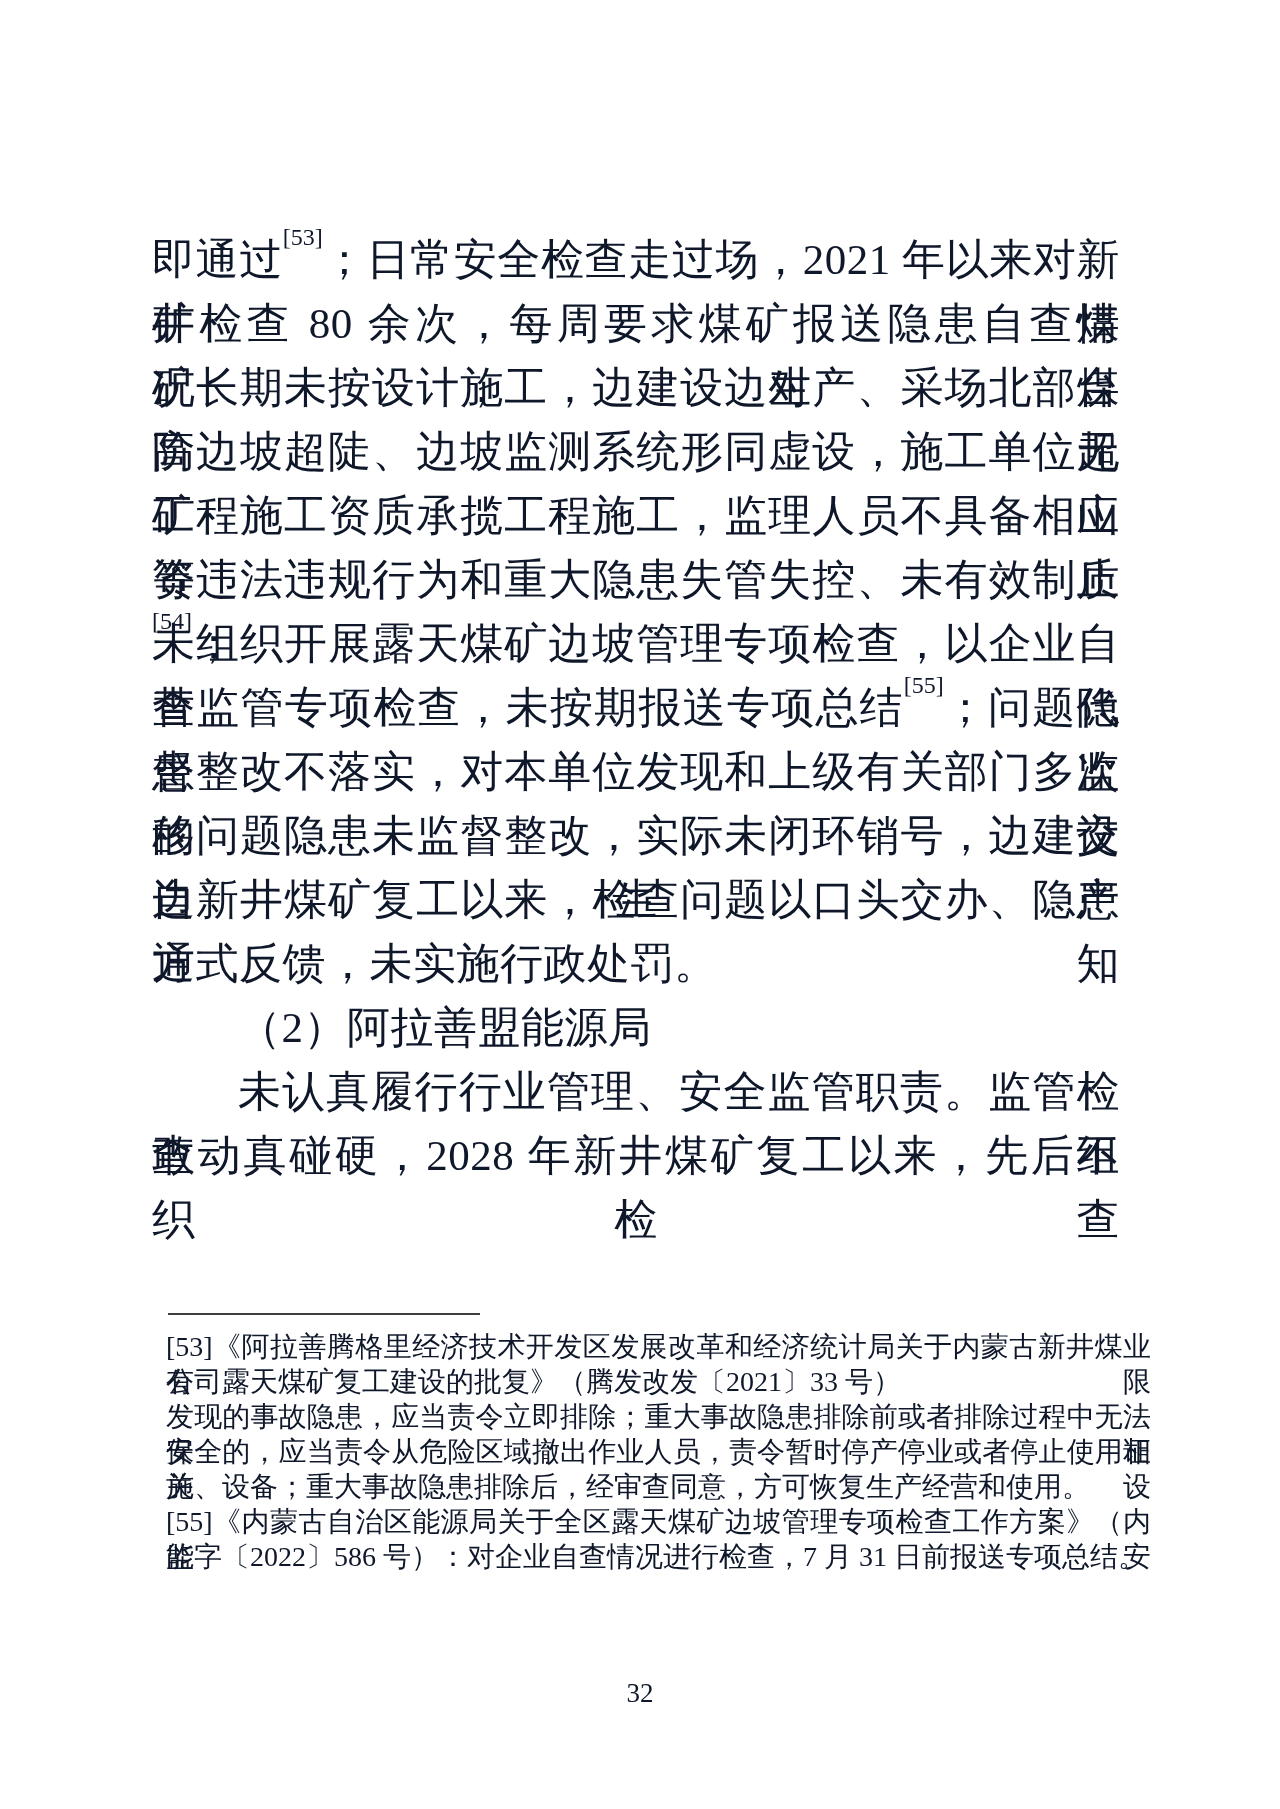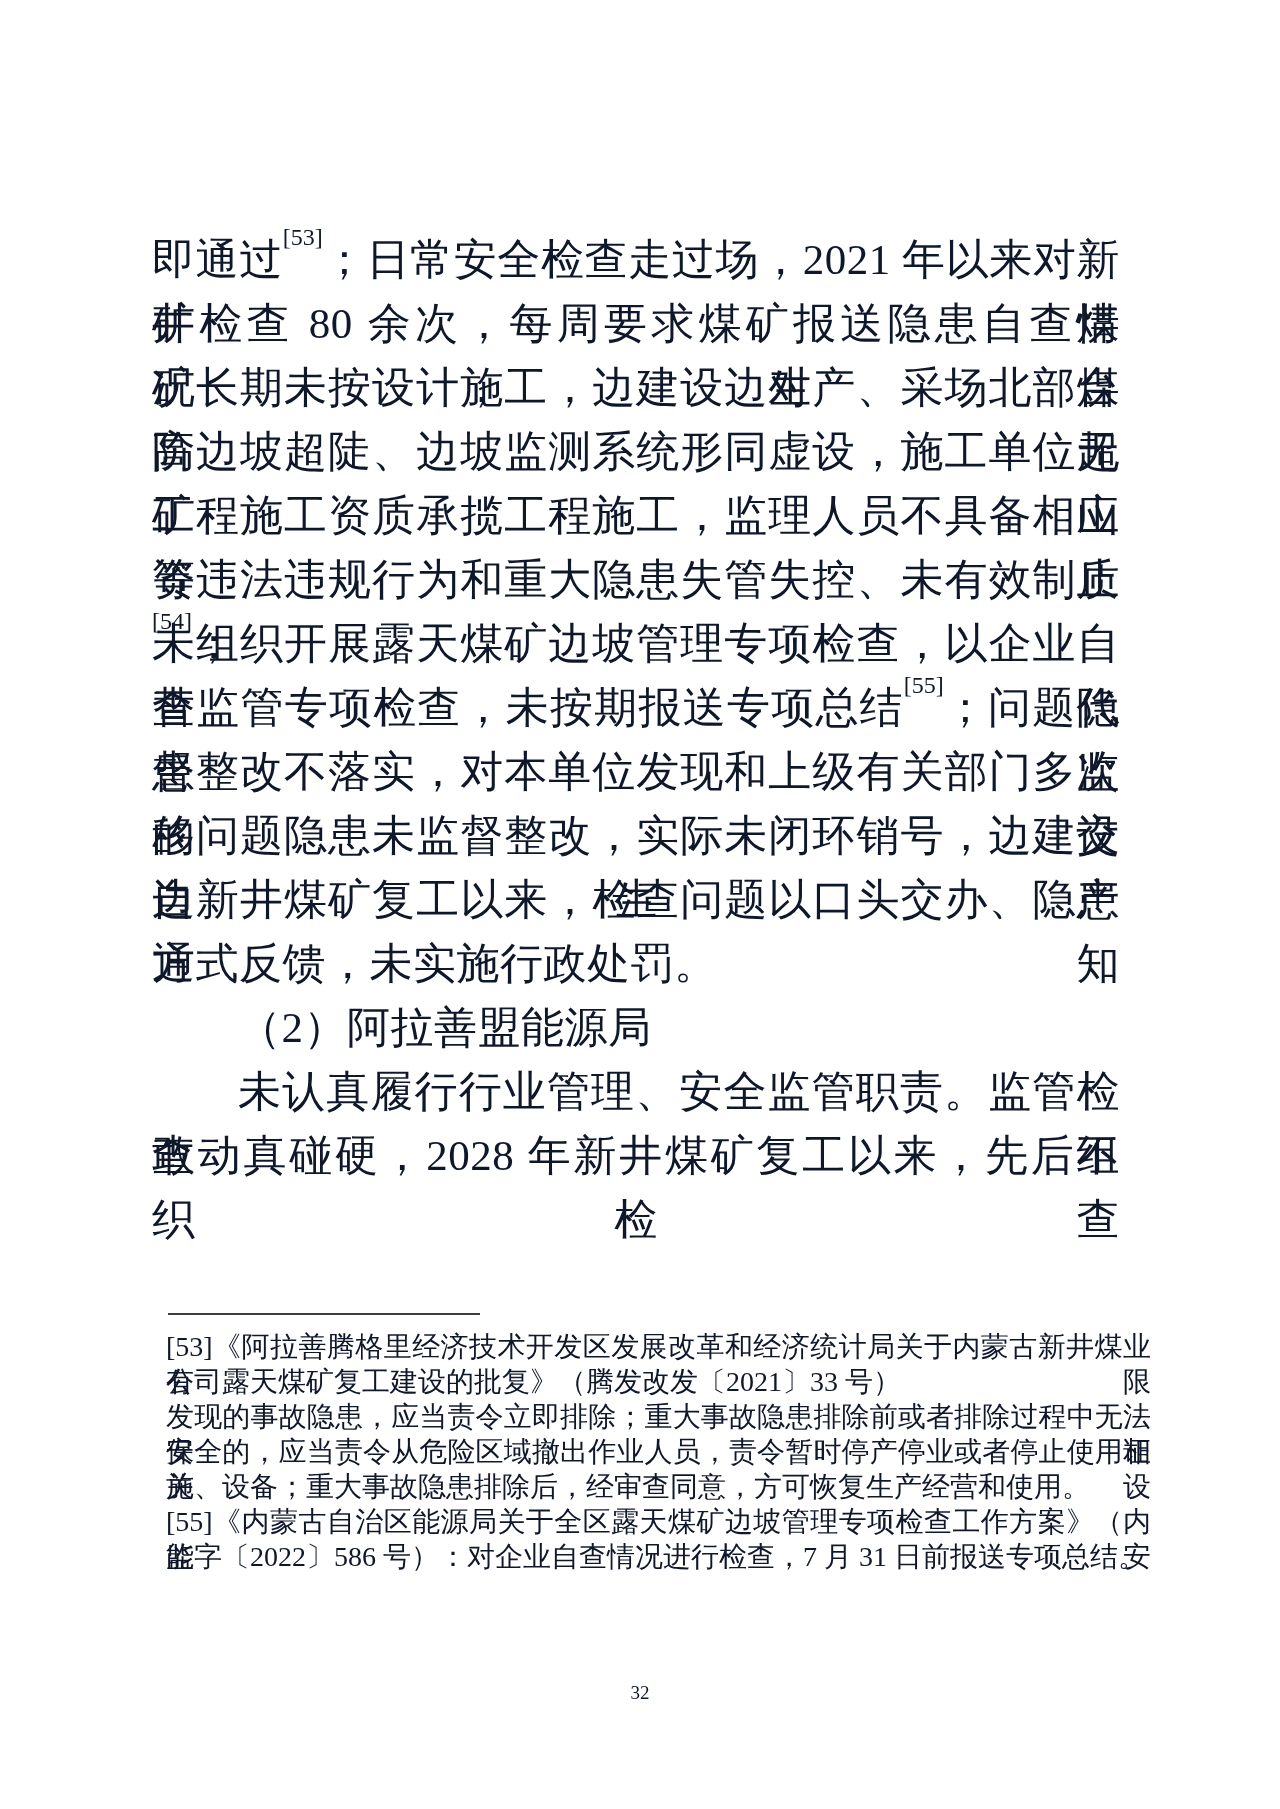--- a/index.html
+++ b/index.html
@@ -73,21 +73,21 @@
     text-align: justify;
     text-align-last: justify;
   }
   
   .page-number {
     position: absolute;
     left: 0;
     top: 1678px;
     width: 100%;
     text-align: center;
-    font-size: 19px;
+    font-size: 27px;
     line-height: 30px;
   }
 </style>
 </head>
 <body>
 
 <div class="page">
 
   <div class="body-text">
       <div class="bline fill"><span>即通过</span><sup>[53]</sup><span>；日常安全检查走过场，2021 年以来对新井煤</span></div>

